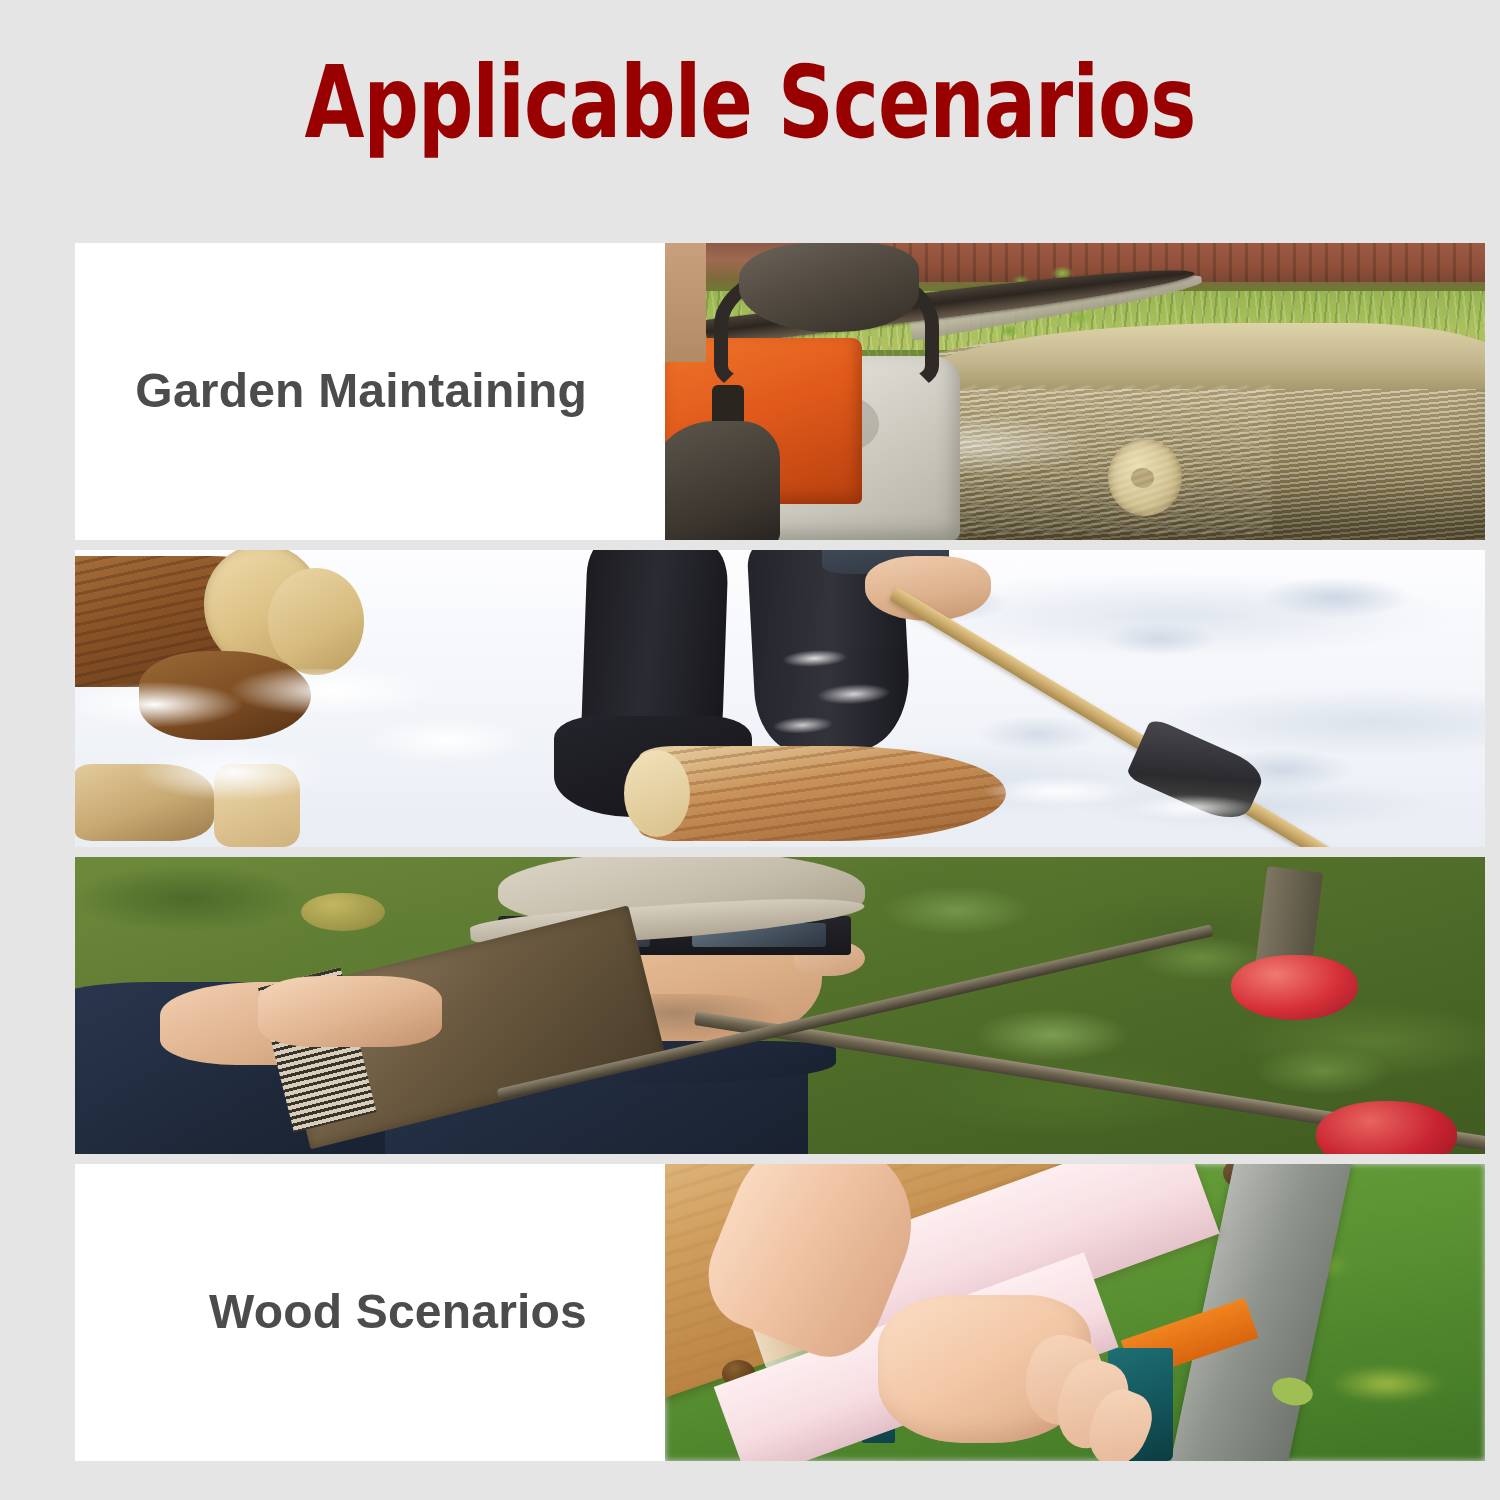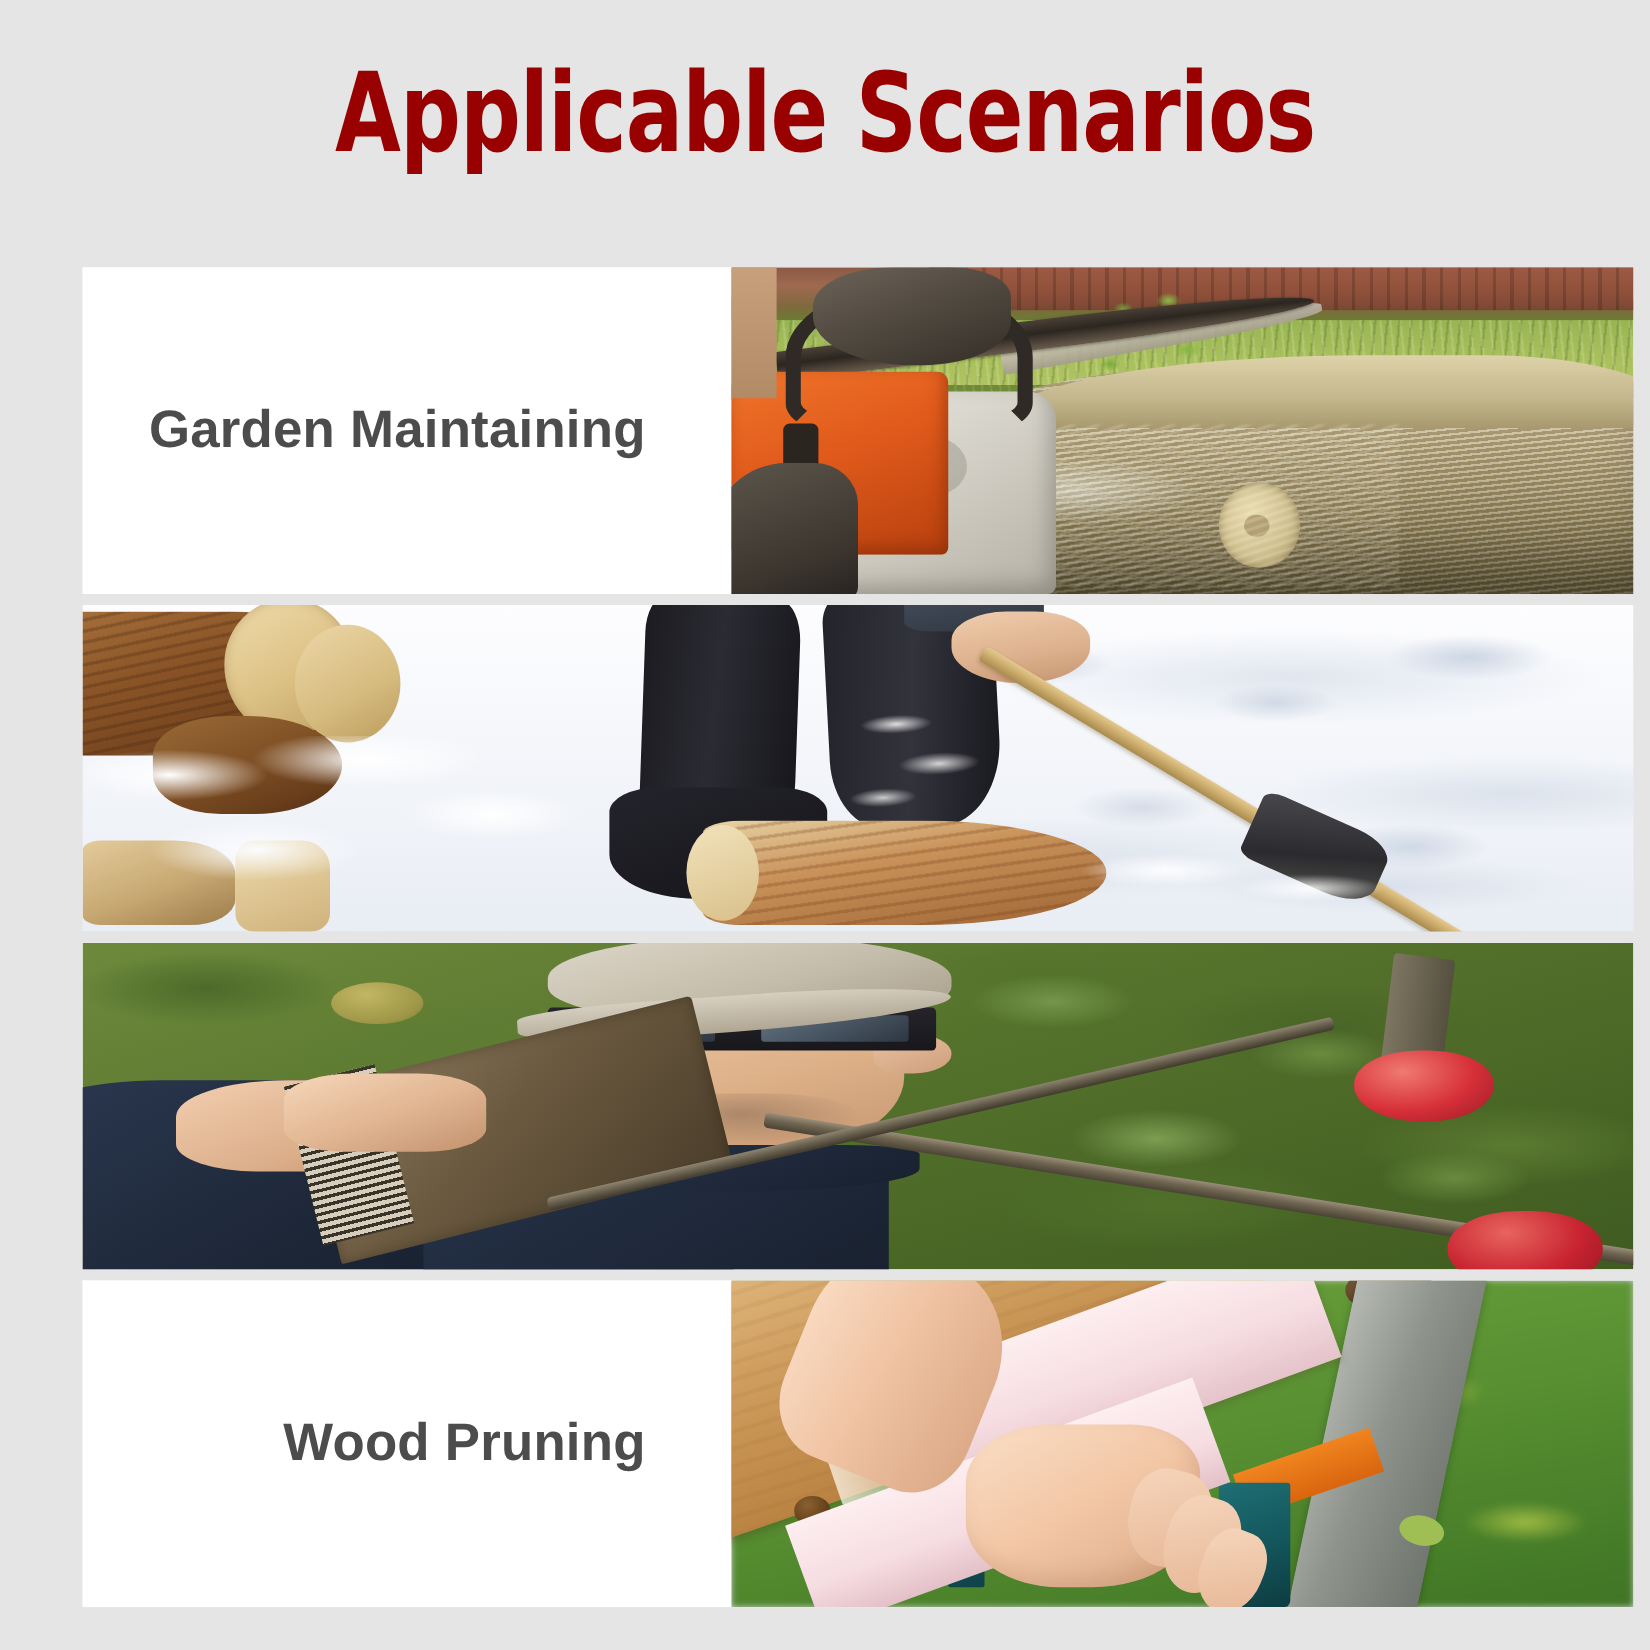--- a/index.html
+++ b/index.html
@@ -688,21 +688,21 @@
         <div class="s3-branch1"></div>
         <div class="s3-branch2"></div>
         <div class="s3-apple1"></div>
         <div class="s3-apple2"></div>
       </div>
     </div>
   </div>
 
   <div class="row">
     <div class="row-label-pane">
-      <div class="row-label">Wood Pruning</div>
+      <div class="row-label">Wood Scenarios</div>
     </div>
     <div class="row-photo">
       <div class="scene">
         <div class="s4-grass"></div>
         <div class="s4-saw-knob"></div>
         <div class="s4-saw"></div>
         <div class="s4-saw-slot"></div>
         <div class="s4-plywood"></div>
         <div class="s4-paintmark"></div>
         <div class="s4-hole1"></div>

